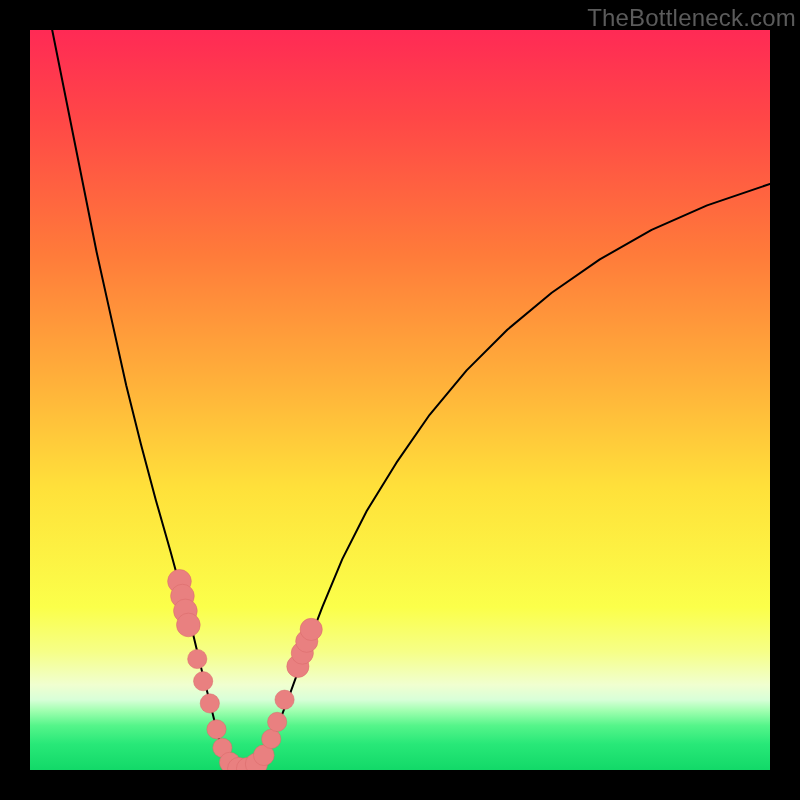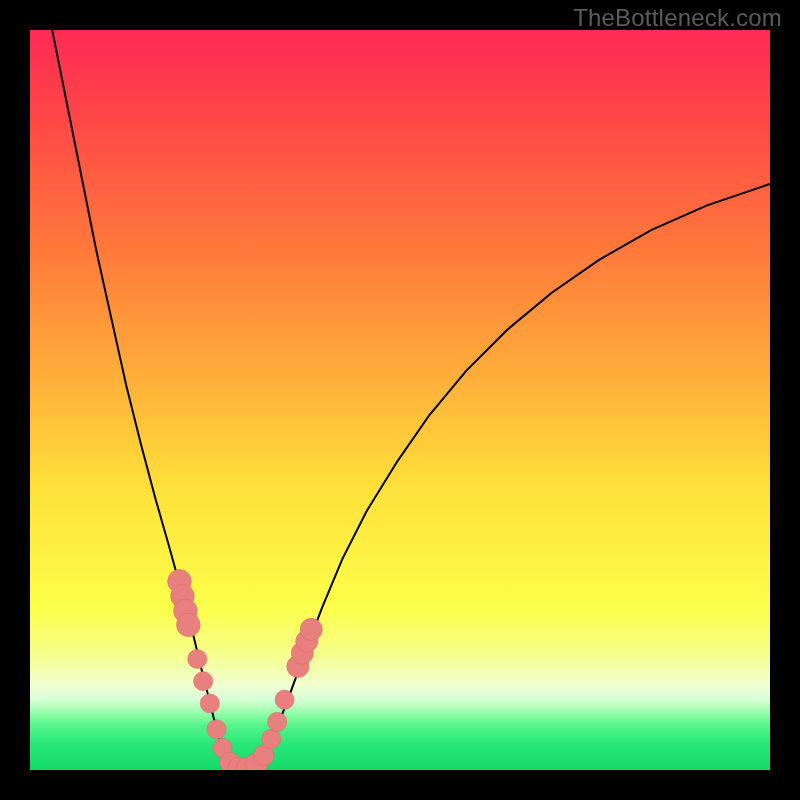--- a/index.html
+++ b/index.html
@@ -36,21 +36,21 @@
     position: absolute;
     left: 0;
     top: 0;
     width: 740px;
     height: 740px;
     pointer-events: none;
   }
   .watermark {
     position: absolute;
     top: 4px;
-    right: 18px;
+    right: 4px;
     color: #5b5b5b;
     font-size: 24px;
     letter-spacing: 0.2px;
     user-select: none;
   }
 </style>
 </head>
 <body>
 
 <div class="frame">

